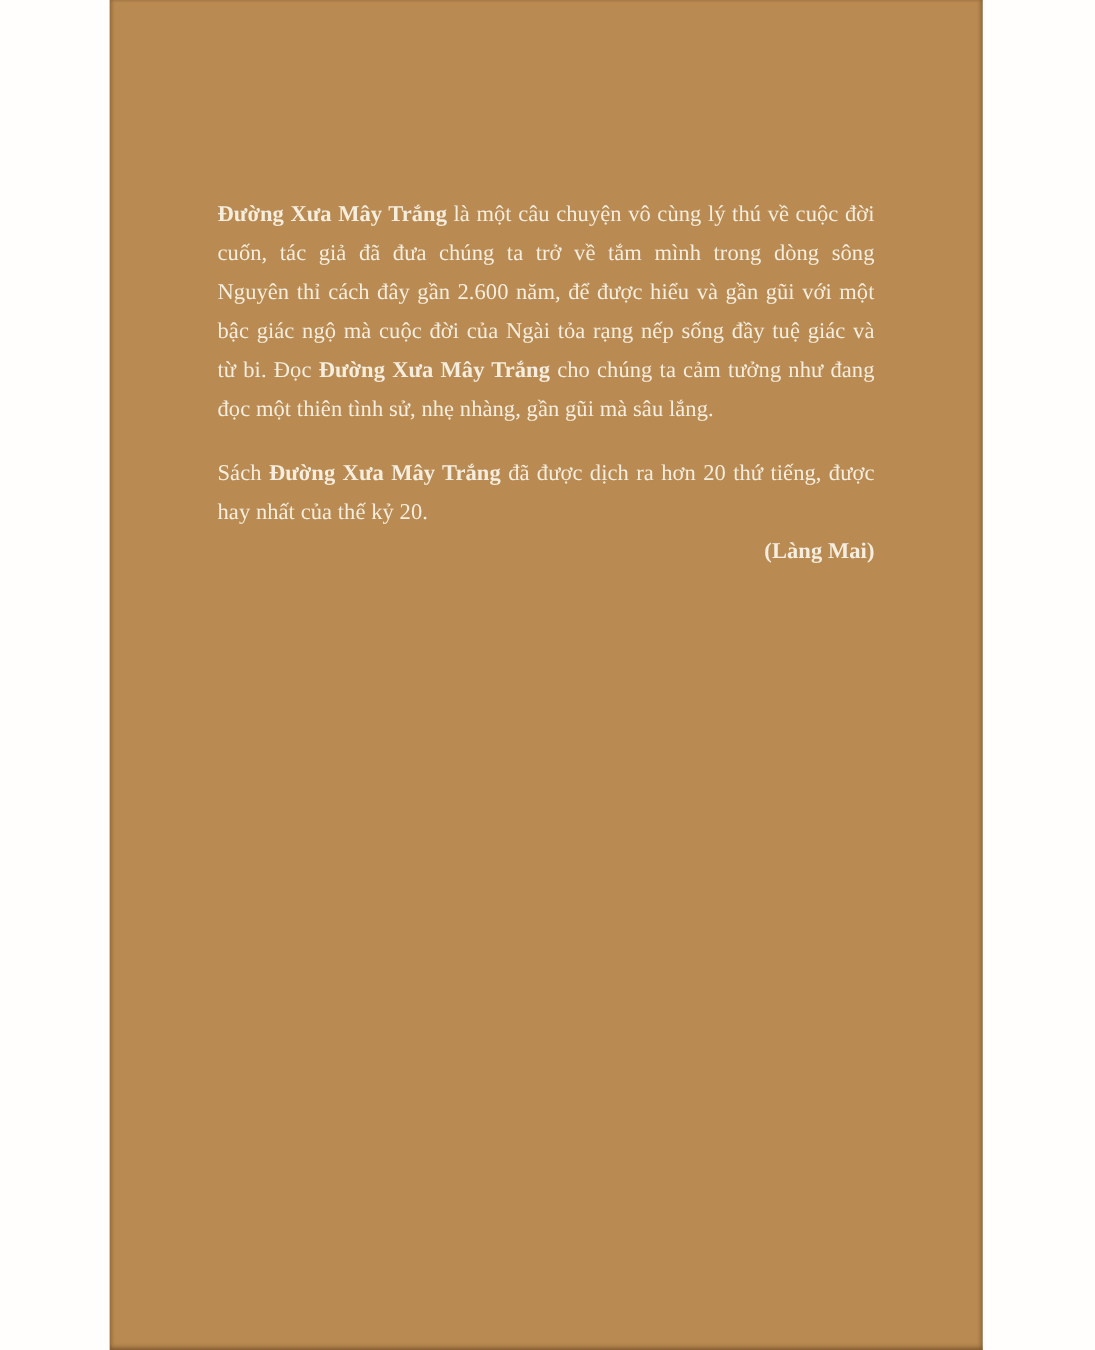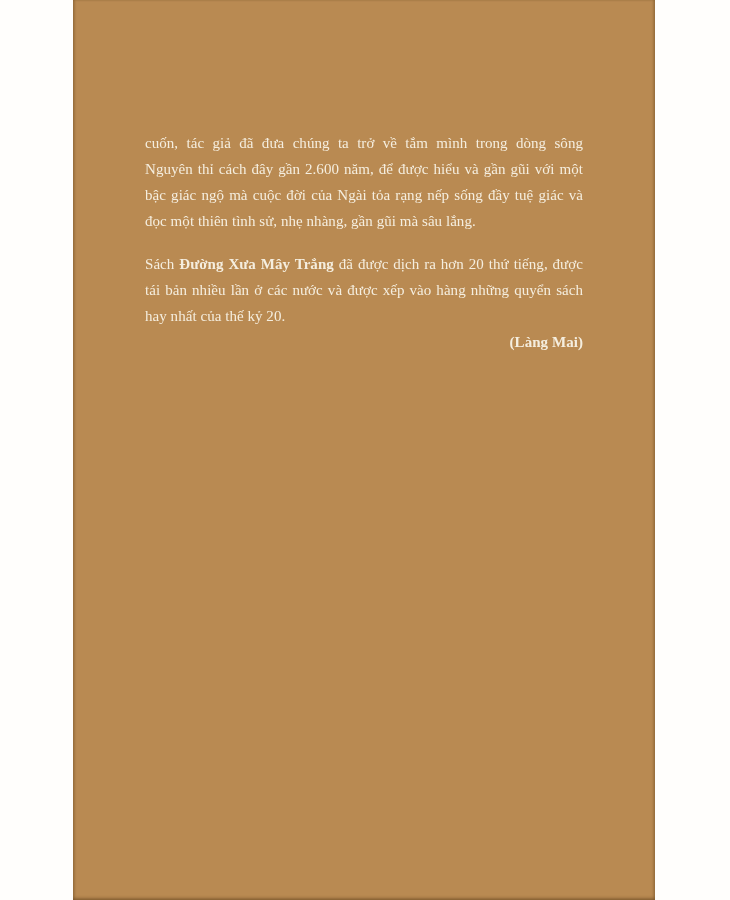--- a/index.html
+++ b/index.html
@@ -49,28 +49,29 @@
   .line.right { text-align: right; text-align-last: right; font-weight: bold; }
   .bold { font-weight: bold; }
 </style>
 </head>
 <body>
 
 <div class="viewport" style="background: rgb(255, 254, 252);">
   <div class="book-page" style="background: rgb(185, 138, 82);">
     <div class="text-block" style="color: rgb(245, 238, 223);">
         <div class="para">
+          <div class="line"><span class="bold">Đường Xưa Mây Trắng</span><span class=""> là một câu chuyện vô cùng lý thú về cuộc đời</span></div>
           <div class="line"><span class="">cuốn, tác giả đã đưa chúng ta trở về tắm mình trong dòng sông</span></div>
           <div class="line"><span class="">Nguyên thỉ cách đây gần 2.600 năm, để được hiểu và gần gũi với một</span></div>
           <div class="line"><span class="">bậc giác ngộ mà cuộc đời của Ngài tỏa rạng nếp sống đầy tuệ giác và</span></div>
+          <div class="line"><span class="">từ bi. Đọc </span><span class="bold">Đường Xưa Mây Trắng</span><span class=""> cho chúng ta cảm tưởng như đang</span></div>
           <div class="line left"><span class="">đọc một thiên tình sử, nhẹ nhàng, gần gũi mà sâu lắng.</span></div>
         </div>
         <div class="para">
           <div class="line"><span class="">Sách </span><span class="bold">Đường Xưa Mây Trắng</span><span class=""> đã được dịch ra hơn 20 thứ tiếng, được</span></div>
-          <div class="line"><span class="">tái bản nhiều lần ở các nước và được xếp vào hàng những quyển sách</span></div>
           <div class="line left"><span class="">hay nhất của thế kỷ 20.</span></div>
         </div>
         <div class="para attribution">
           <div class="line right"><span class="">(Làng Mai)</span></div>
         </div>
       </div>
   </div>
 </div>
 
 </body></html>

